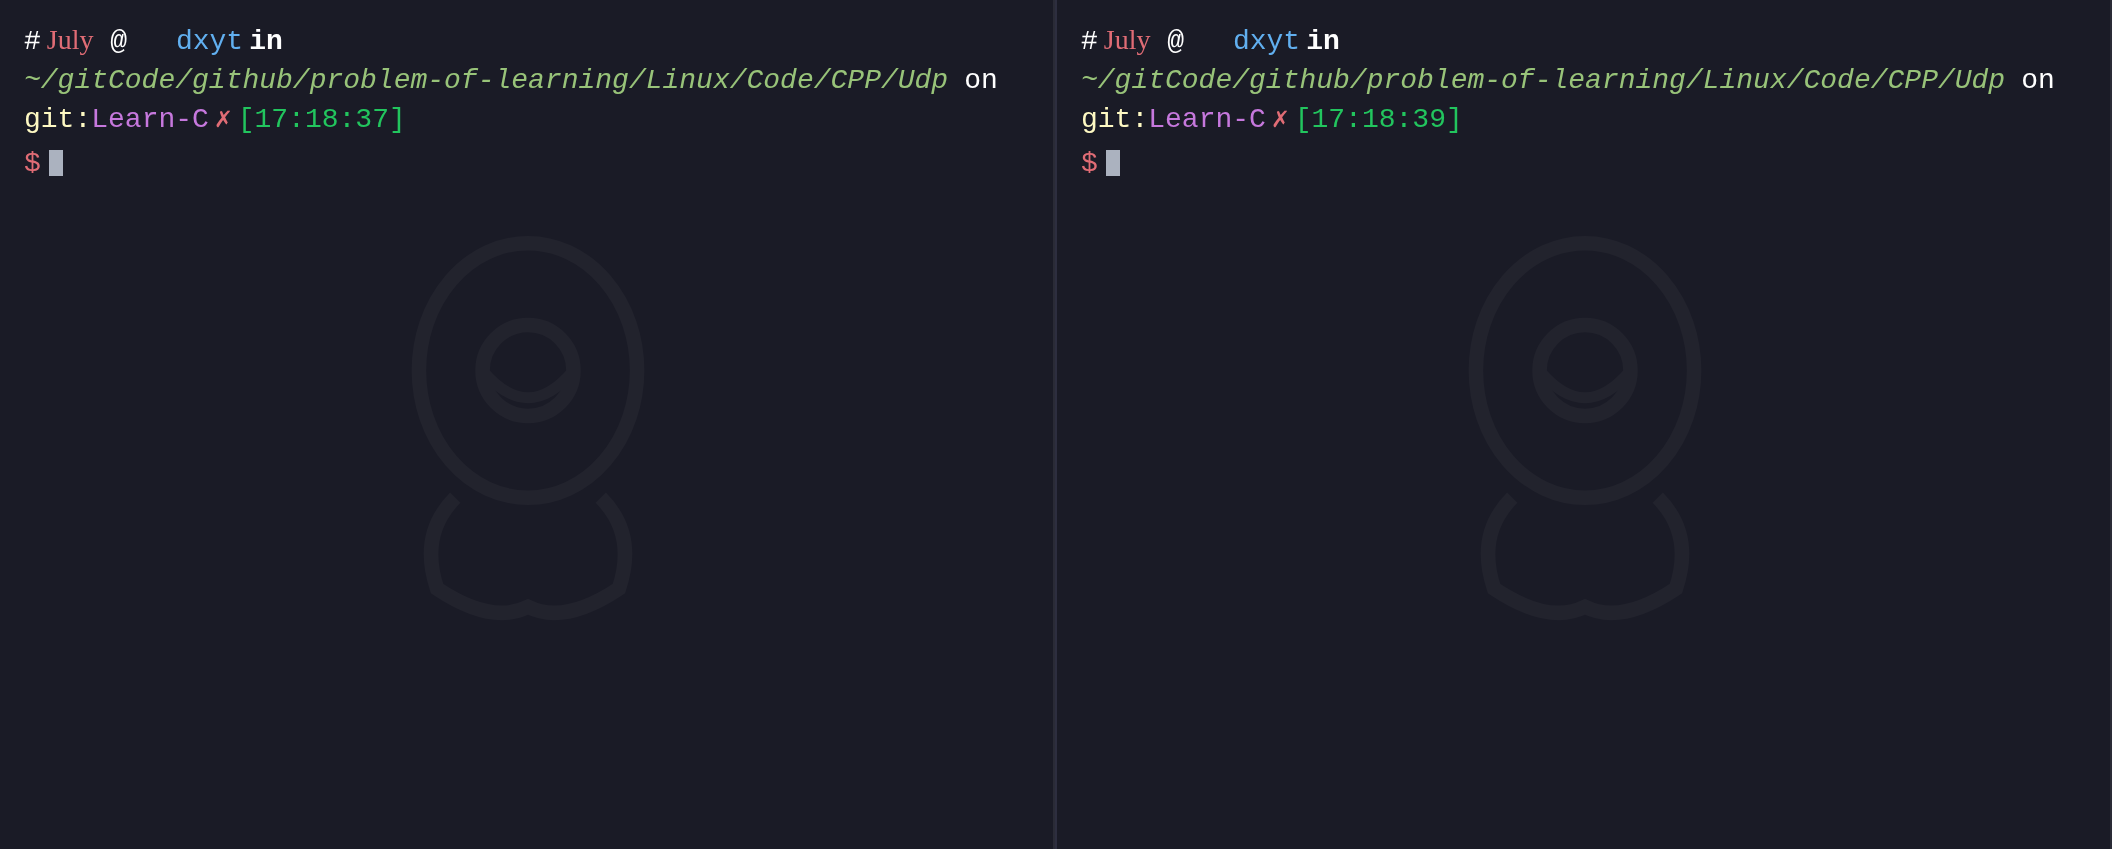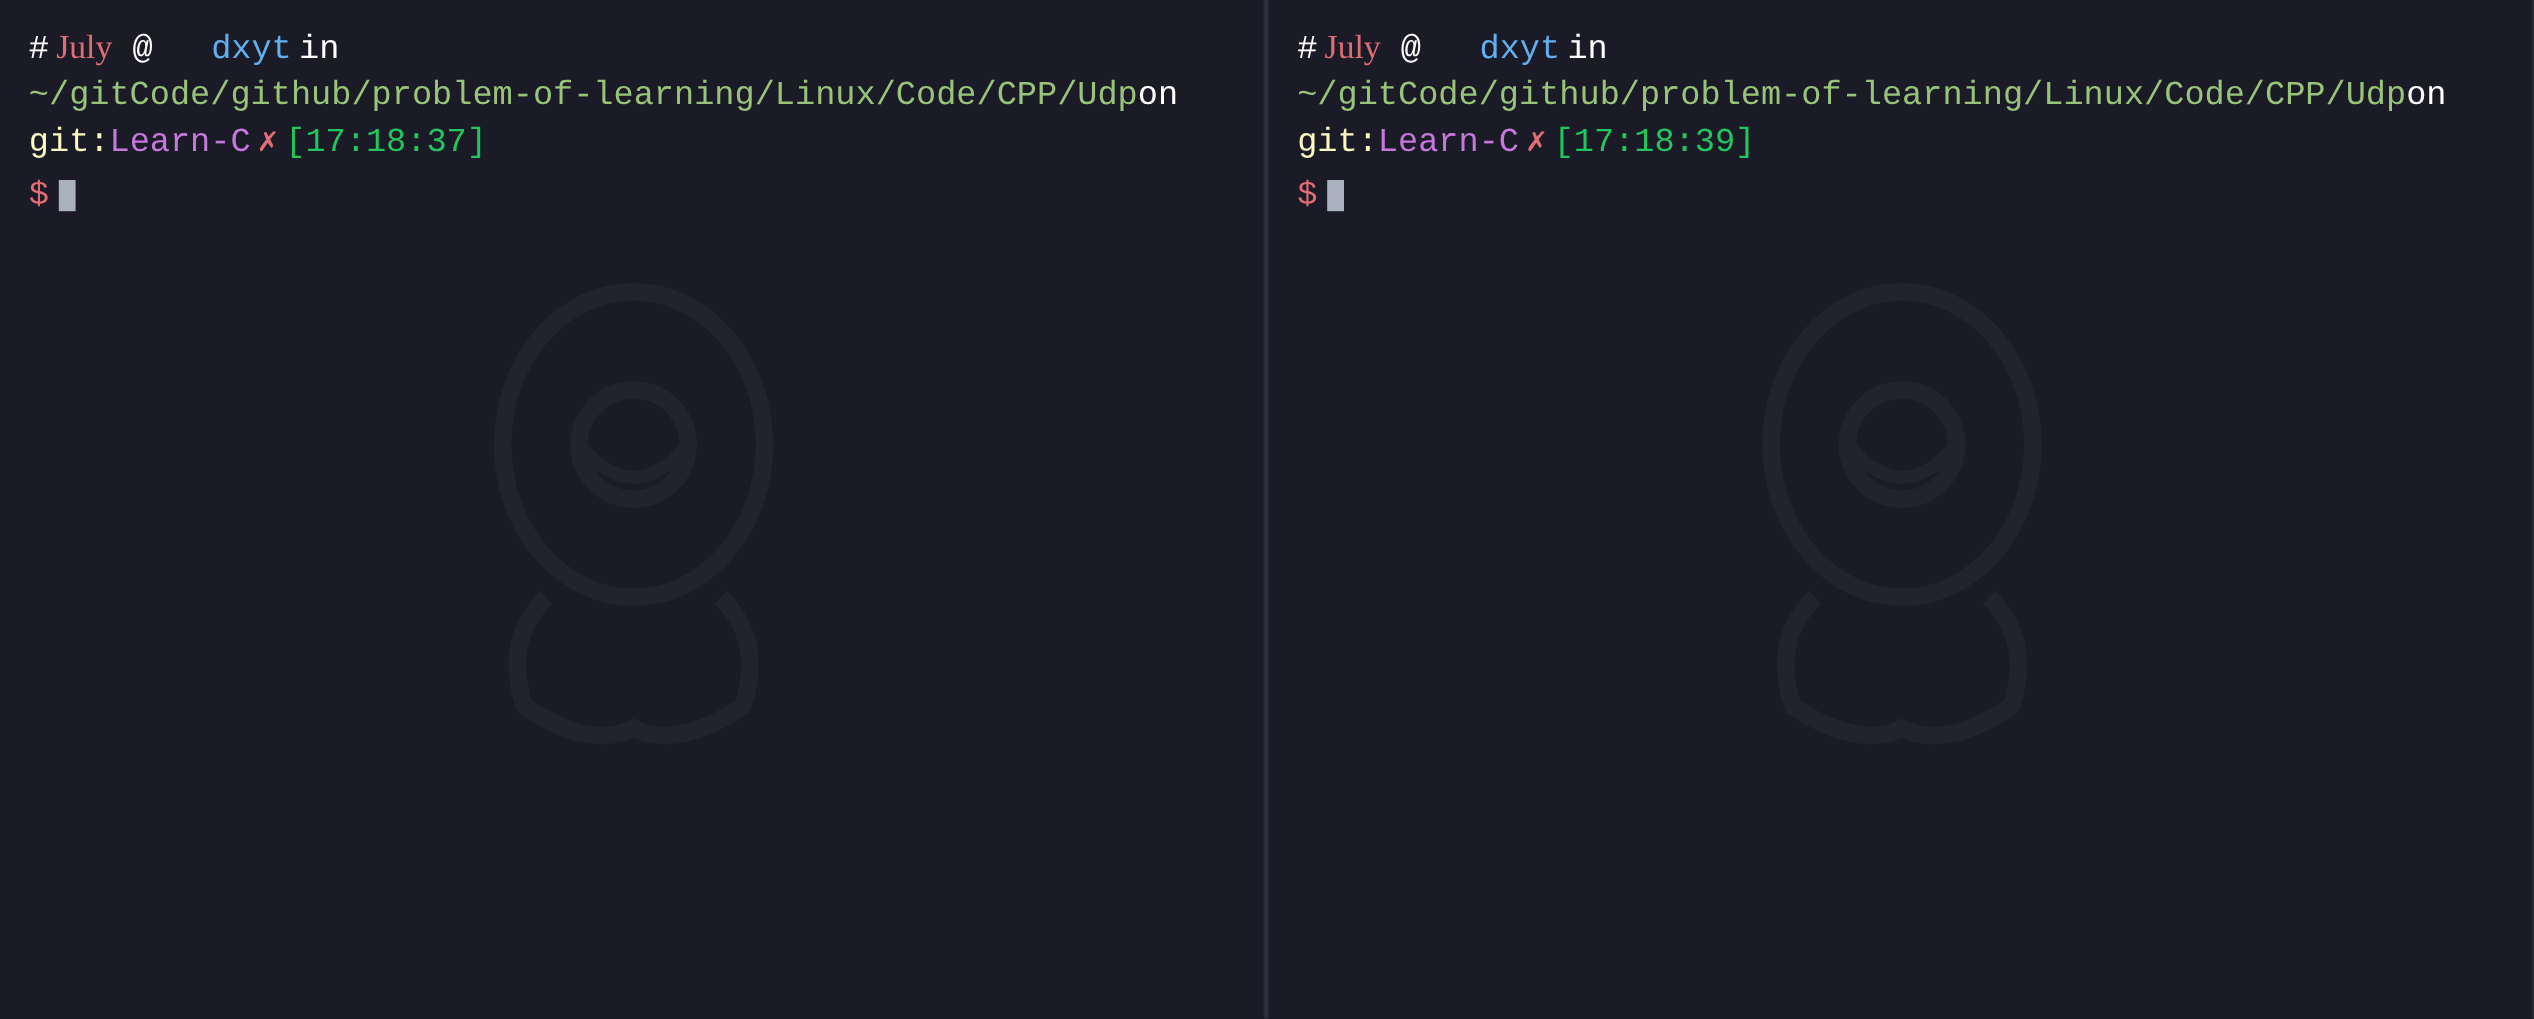--- a/index.html
+++ b/index.html
@@ -70,29 +70,31 @@
     }
 
     .hostname-part {
       color: #61afef;
       margin-left: 32px;
     }
 
     .in-keyword {
       color: #ffffff;
       margin: 0 6px;
+      font-weight: bold;
     }
 
     .path-part {
       color: #98c379;
+      font-style: italic;
     }
 
     .on-keyword {
       color: #ffffff;
-      margin: 0 0;
+      margin: 0 16px;
     }
 
     .git-part {
       color: #fef9c3;
     }
 
     .branch-part {
       color: #c678dd;
     }
 

